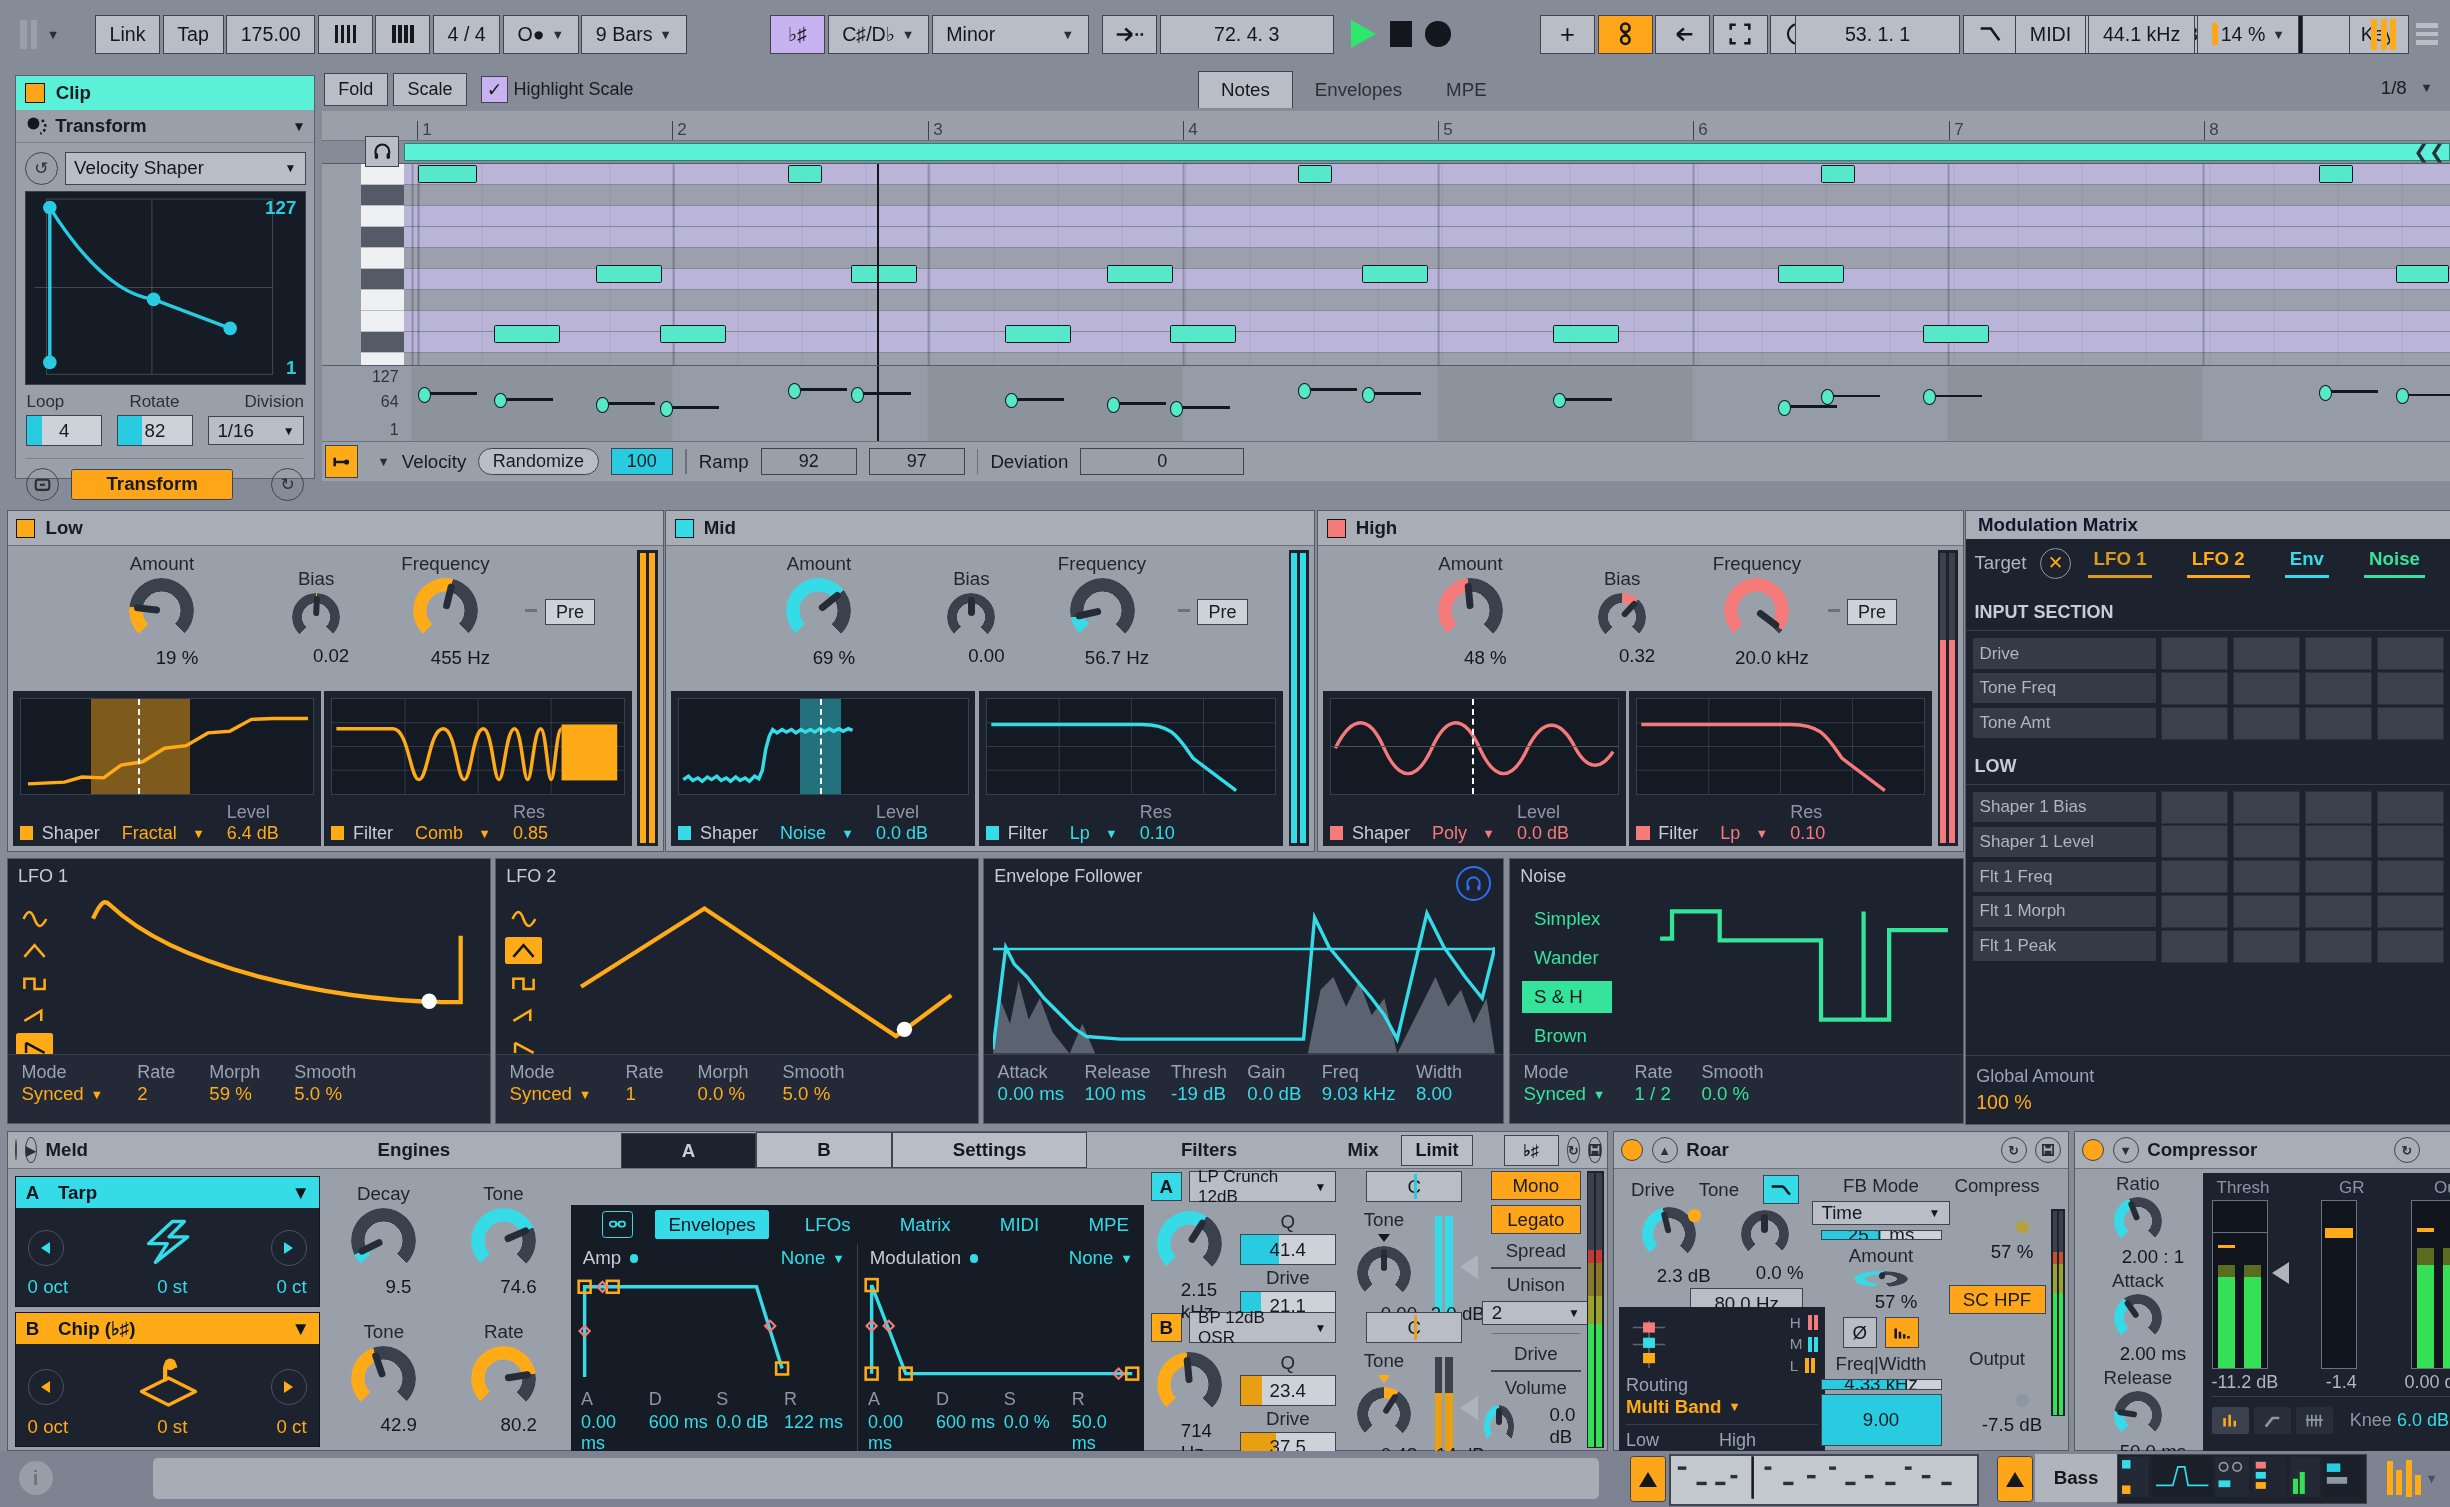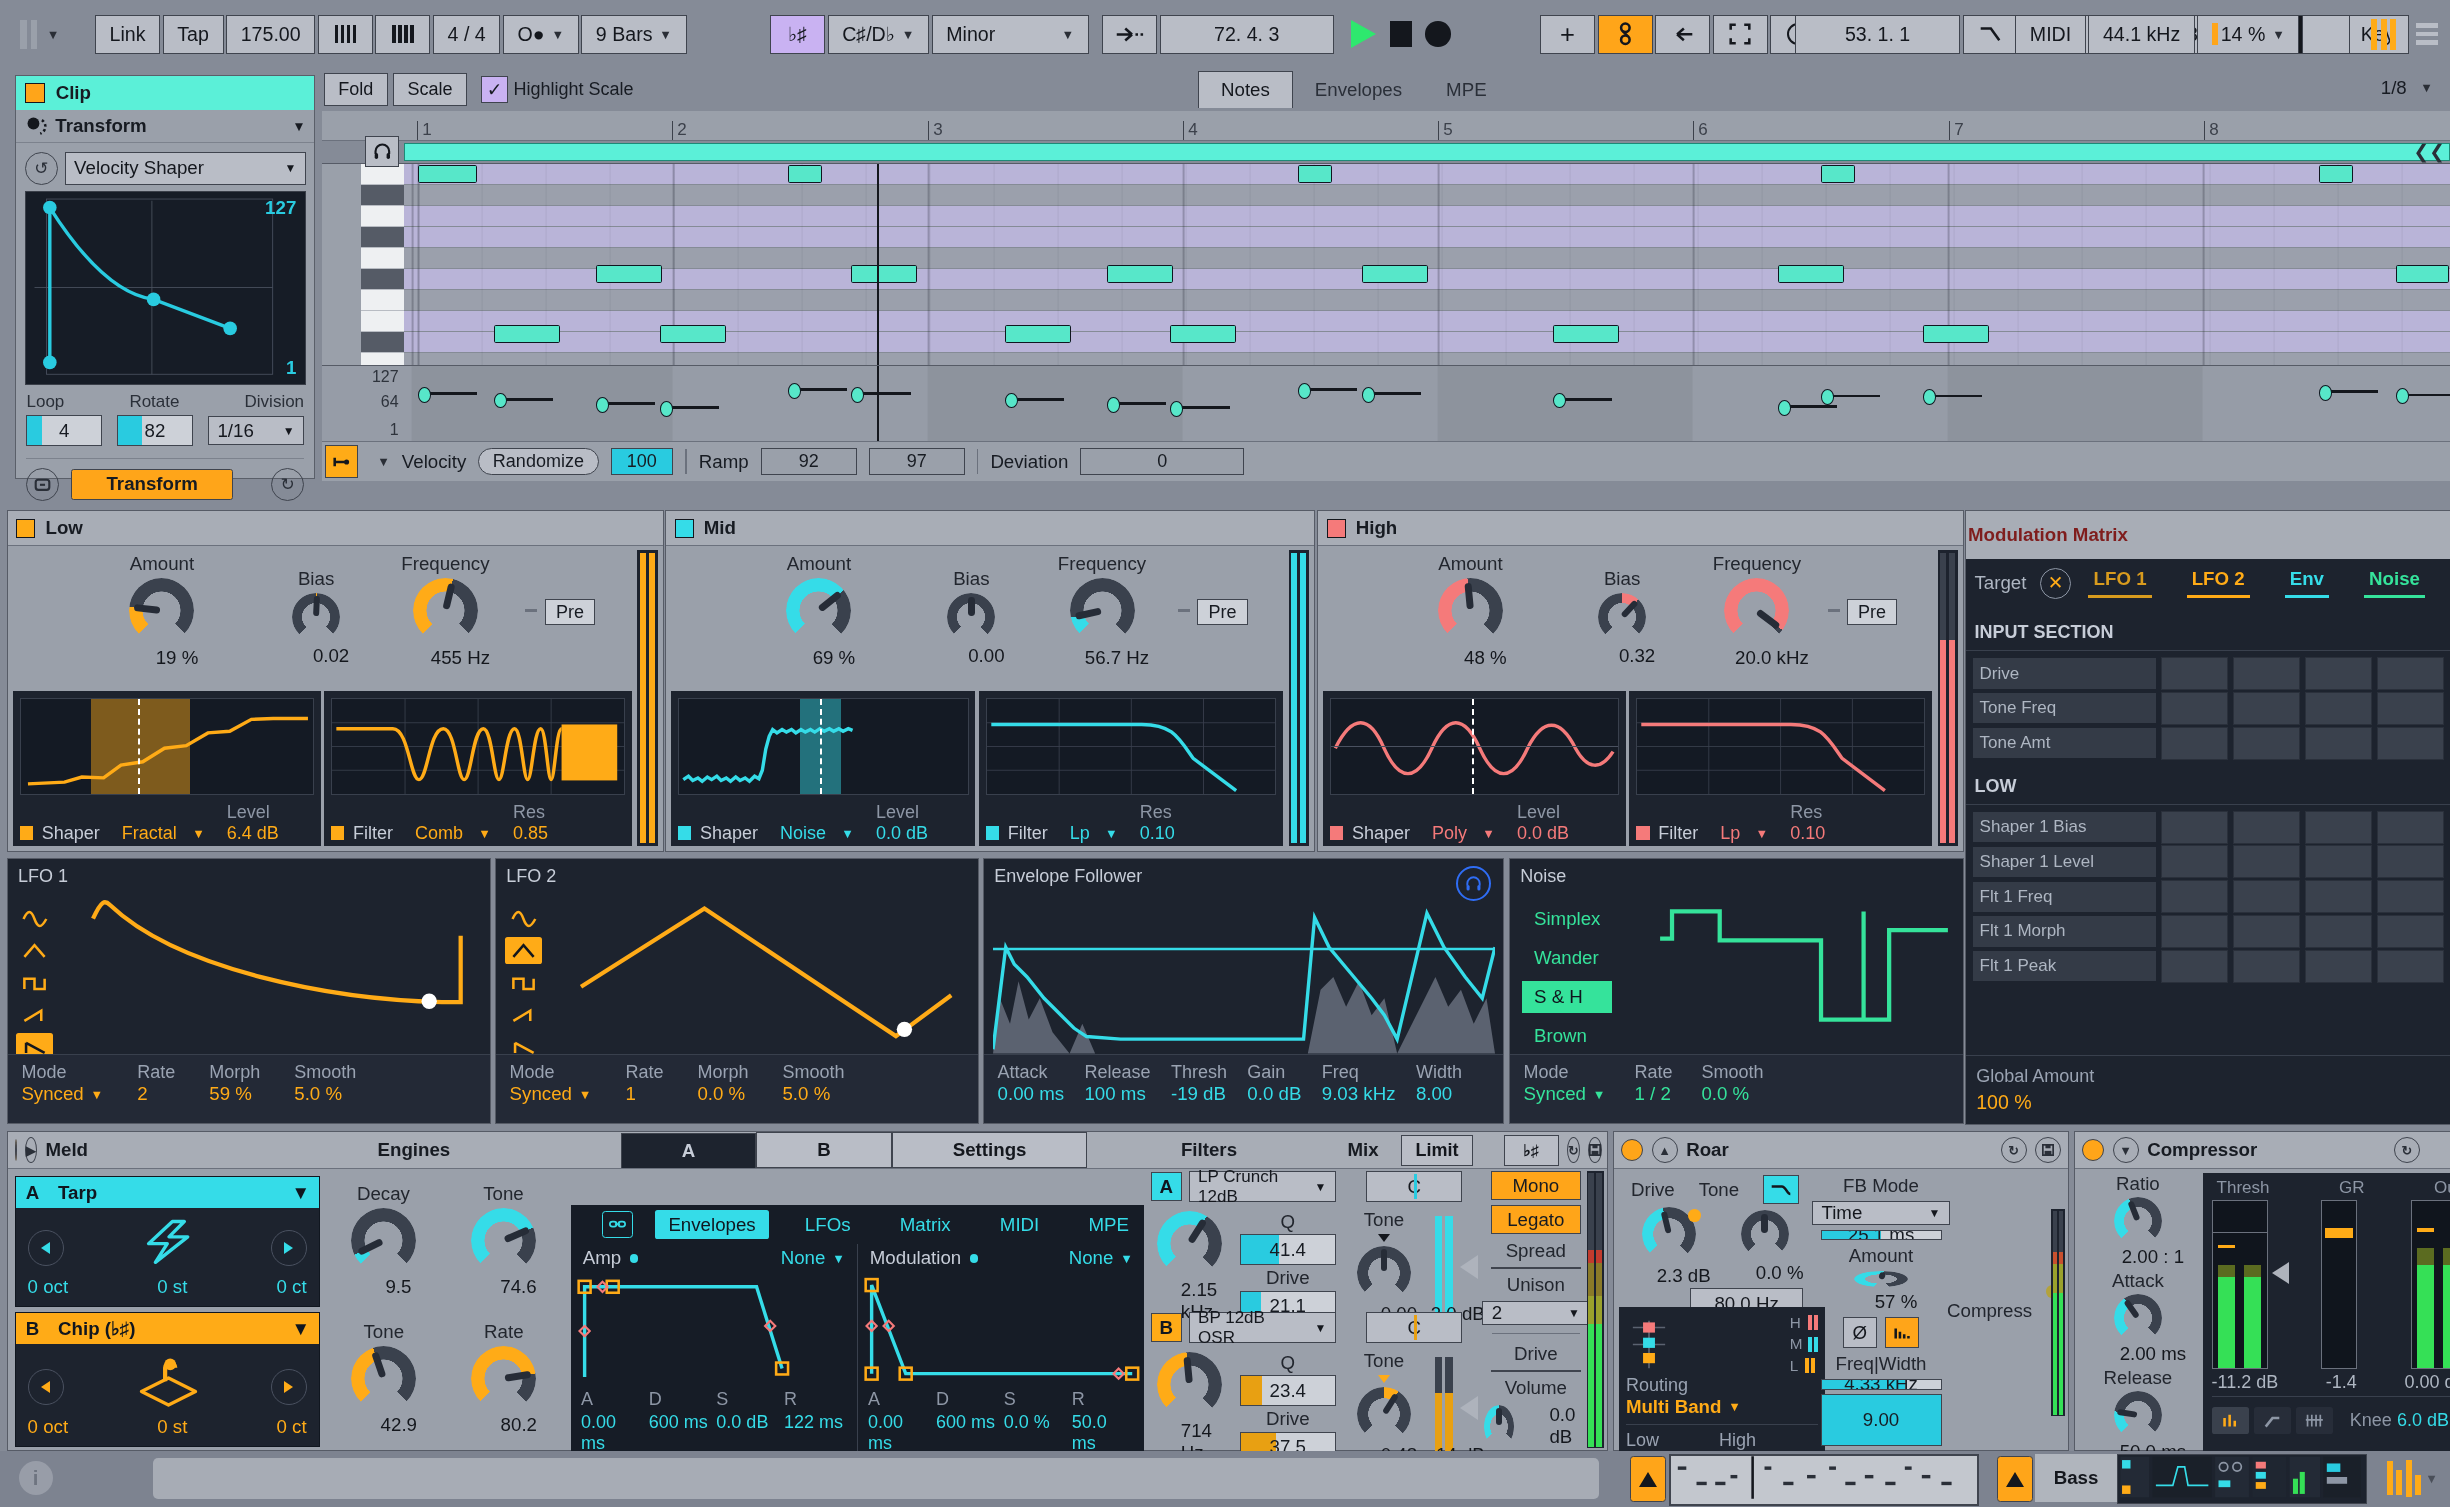--- a/index.html
+++ b/index.html
@@ -91,21 +91,21 @@
   .graphs{position:absolute;left:5.1px;right:31px;bottom:5.1px;top:180px;display:flex;gap:3.4px;}
   .gpanel{flex:1;background:#1d232e;position:relative;padding:6.8px;}
   .gbox{background:#141a24;border:0.9px solid #39404d;height:95px;position:relative;overflow:hidden;}
   .gfoot{display:flex;align-items:flex-end;gap:22px;margin-top:6.8px;}
   .gfoot .name{color:#c7cdd8;font-size:18px;display:flex;align-items:center;gap:8.5px;}
   .gfoot .minisq{width:13.6px;height:13.6px;}
   .bmeter{position:absolute;right:5.1px;top:39px;bottom:5.1px;width:20.4px;background:#1d232e;display:flex;justify-content:center;gap:2.6px;padding:2.6px 0;}
   .bmeter i{display:block;width:6px;height:100%;}
   
   .matrix{position:absolute;left:1965px;top:510px;width:485px;height:613px;background:#1d232e;border:0.9px solid #565b66;}
-  .mxtitle{height:48px;background:#a8adb6;display:flex;align-items:center;padding:0 2px;font-weight:bold;color:#7f1d1d;}
+  .mxtitle{height:28px;background:#a8adb6;display:flex;align-items:center;padding:0 12px;font-weight:bold;color:#0f172a;}
   .mxtarget{display:flex;align-items:center;height:48px;padding:0 8.5px;color:#aeb6c2;}
   .mxcols{display:flex;flex:1;justify-content:space-around;}
   .mxcol{font-weight:bold;border-bottom:3.4px solid;padding:0 5.1px 5.1px;}
   .mxsec{color:#c7cdd8;font-weight:bold;font-size:18px;padding:15.3px 8.5px 6.8px;border-bottom:1.7px solid #39404d;margin-bottom:5.1px;}
   .mxrow{display:flex;align-items:center;gap:4.3px;padding:0.9px 6.8px;}
   .mxlab{width:170px;background:#343b47;color:#aeb6c2;font-size:17px;padding:5.1px 6.8px;}
   .mxcell{flex:1;height:31px;background:#3a414d;border:0.9px solid #2a303b;}
   .mxglobal{position:absolute;left:0;right:0;bottom:0;padding:10.2px;border-top:1.7px solid #39404d;}
   
   .modp{position:absolute;background:#1d232e;border:0.9px solid #565b66;color:#c7cdd8;}
@@ -1517,21 +1517,21 @@
             </svg>
         </span>
       </div>
       <span class="klabel">Freq|Width</span>
       <div class="slbox" style="width:119px">
           <b style="width:70%;background:#29cbe0"></b>
           <span>4.33 kHz</span>
         </div>
       <div class="cybox" style="width:119px">9.00</div>
     </div>
-    <div class="abs" style="left:333px;top:43px;width:100px;height:271px;display:flex;flex-direction:row;align-items:center;gap:22px">
+    <div class="abs" style="left:333px;top:43px;width:100px;height:271px;display:flex;flex-direction:column;align-items:center;gap:22px">
       <span class="klabel">Compress</span>
       <div class="knob k64">
           <div class="ring" style="background: conic-gradient(from 225deg, rgb(58, 65, 77) 0deg, rgb(58, 65, 77) 0deg, rgb(53, 220, 232) 0deg, rgb(53, 220, 232) 153.9deg, rgb(58, 65, 77) 153.9deg, rgb(58, 65, 77) 270deg, transparent 270deg, transparent 360deg); mask: radial-gradient(closest-side, transparent 58%, rgb(0, 0, 0) 59%);"></div>
           <div class="prot" style="transform: rotate(18.9deg);">
             <div class="ptr"></div>
           </div>
           <div class="kdot" style="background: rgb(179, 162, 60);"></div>
         </div>
       <span class="kval">57 %</span>
       <span class="obtn" style="width:95px">SC HPF</span>

